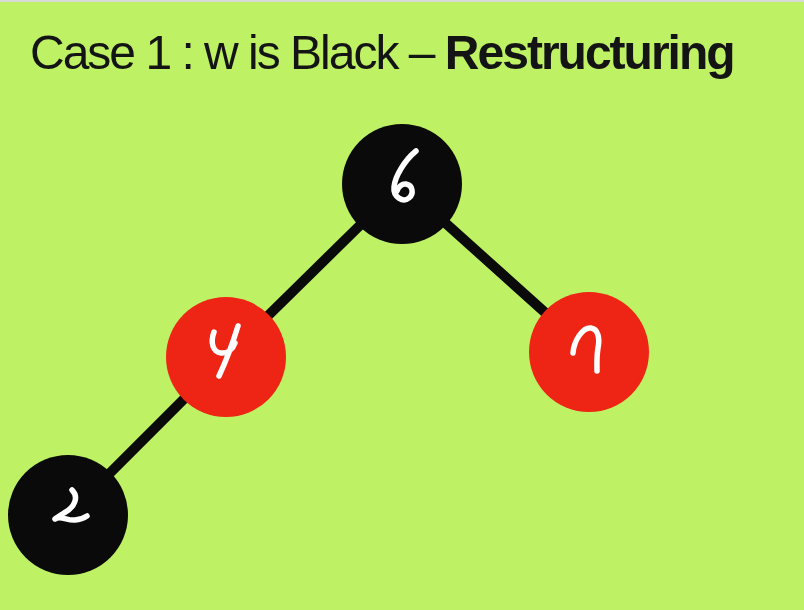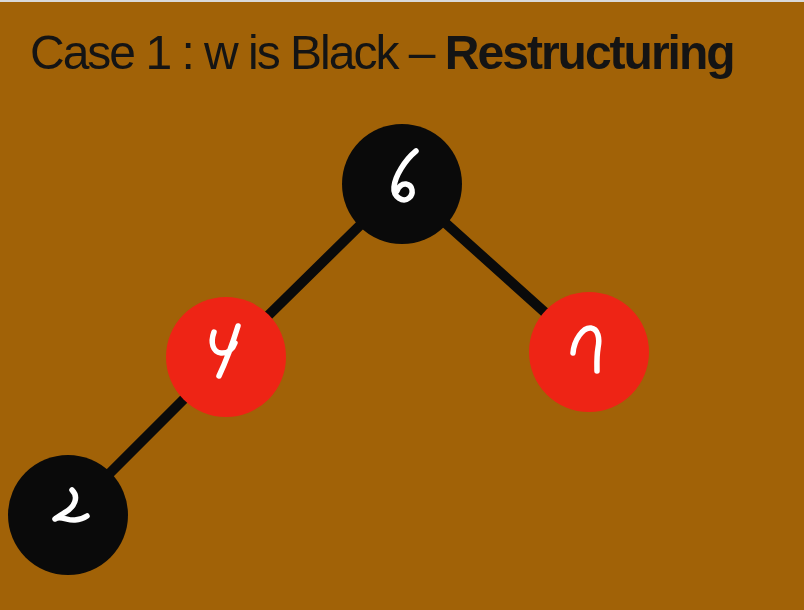--- a/index.html
+++ b/index.html
@@ -1,19 +1,19 @@
 <!DOCTYPE html>
 <html style="--node-black: #0a0a0a; --node-red: #ee2415; --edge: #0a0a0a; --top-border: #d9d9d9; --title-text: #141414;"><head>
 <meta charset="utf-8">
 <style>
   html,body{margin:0;padding:0;background:#fff;}
   .slide{
     position:relative;
     width:804px;height:610px;
-    background:#a16207;
+    background:#bef264;
     overflow:hidden;
     font-family:"Liberation Sans",sans-serif;
   }
   .top-border{
     position:absolute;top:0;left:0;
     width:804px;height:2px;
     background:var(--top-border,#d9d9d9);
   }
   .title{
     position:absolute;

